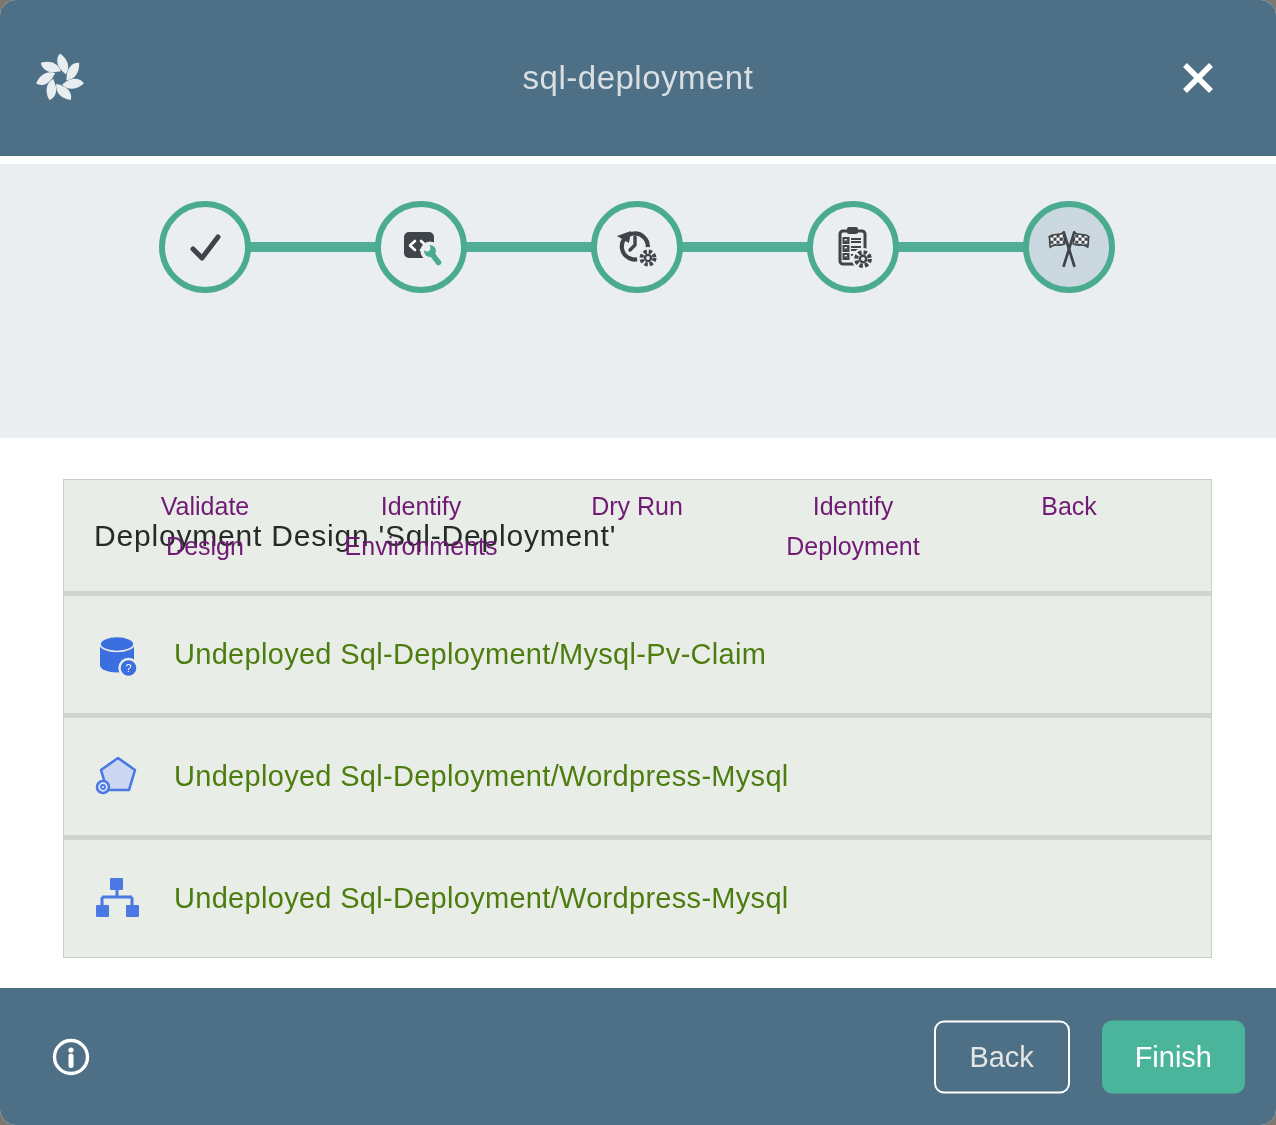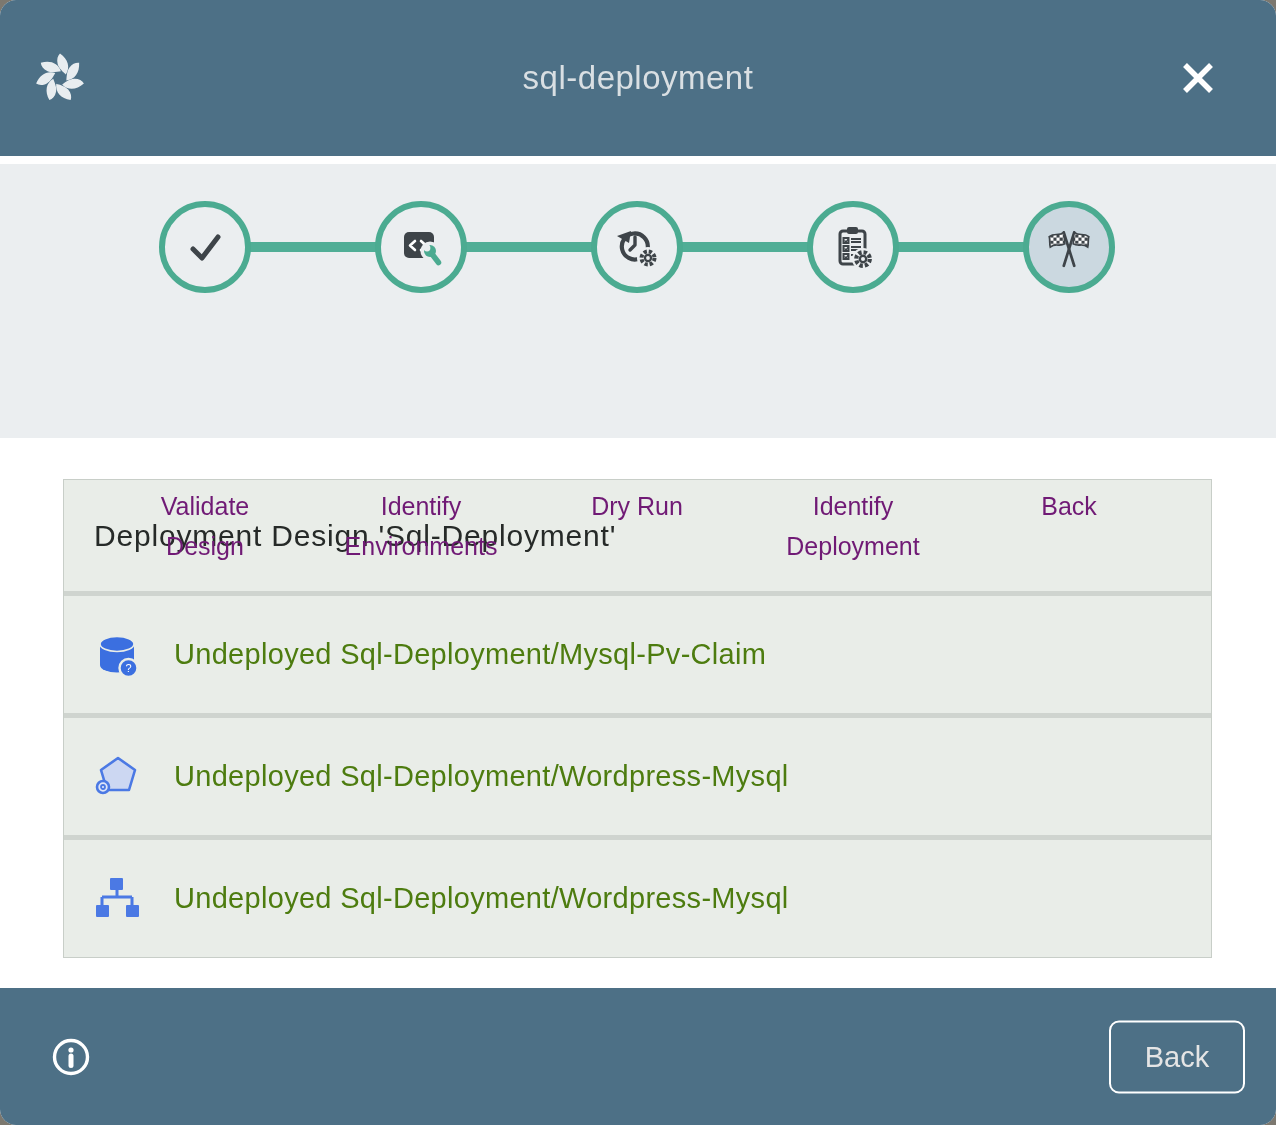--- a/index.html
+++ b/index.html
@@ -288,16 +288,17 @@
       <span>
         <svg width="40" height="40" viewBox="0 0 40 40">
           <circle cx="20" cy="20" r="16.5" fill="none" stroke="#ffffff" stroke-width="3.4"></circle>
           <circle cx="20" cy="13" r="2.6" fill="#ffffff"></circle>
           <path d="M20 19 V28.5" stroke="#ffffff" stroke-width="5" stroke-linecap="round"></path>
         </svg>
       </span>
     </button>
     <div class="footer-actions">
       <button class="btn btn-back">Back</button>
+      <button class="btn btn-finish">Finish</button>
     </div>
   </div>
 
 </div>
 
 </body></html>

